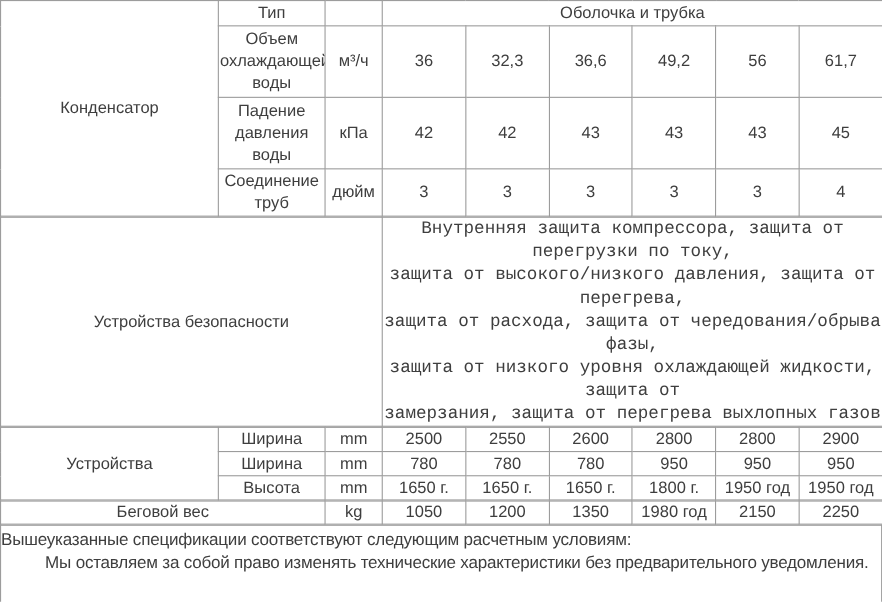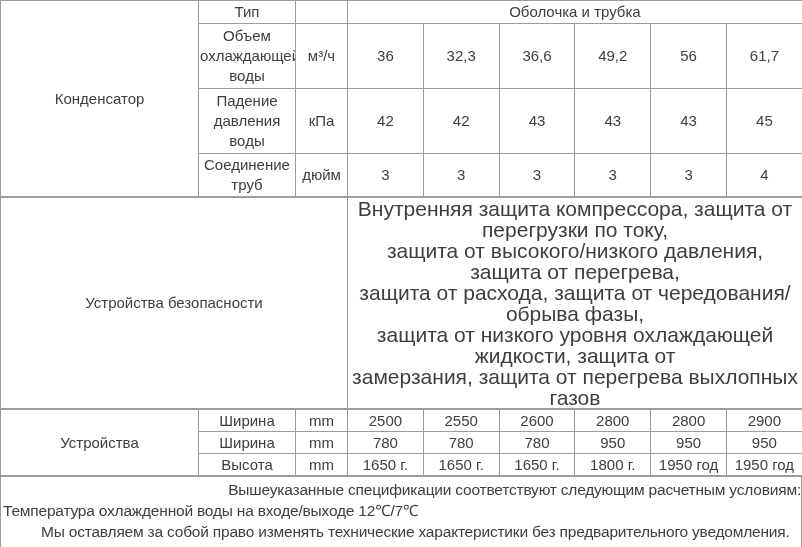--- a/index.html
+++ b/index.html
@@ -34,34 +34,34 @@
   col.c-text  { width: 455px; }
   col.c-wlbl  { width: 295px; }
 
   tr.r-type   { height: 23px; }
   tr.r-tall   { height: 65px; }
   tr.r-pipe   { height: 43px; }
   tr.r-safety { height: 107px; }
   tr.r-meas   { height: 22px; }
   tr.r-weight { height: 21px; }
 
-  .safety-cell div { line-height: 21px; font-size: 21px; }
+  .safety-cell div { line-height: 21px; font-size: 16px; font-family: Liberation Mono, monospace; }
 
   .notes {
     border-left: 1px solid #9c9c9c;
     border-right: 1px solid #9c9c9c;
     border-top: 1px solid #9c9c9c;
     height: 126px;
     font-size: 15.5px;
     line-height: 21px;
     letter-spacing: -0.2px;
     padding-top: 2px;
   }
   .notes div { white-space: nowrap; overflow: hidden; }
-  .notes .n-center { text-align: right; }
+  .notes .n-center { text-align: left; }
   .notes .n-left   { padding-left: 2px; }
   .notes .n-indent { padding-left: 40px; }
 </style>
 </head>
 <body>
 
 <div class="doc">
 
   <table>
     <colgroup>
@@ -175,20 +175,43 @@
       <td>1650 г.</td>
       <td>1650 г.</td>
       <td>1800 г.</td>
       <td>1950 год</td>
       <td>1950 год</td>
     </tr>
   </tbody>
     </table>
 
 
+  <table>
+    <colgroup>
+      <col class="c-wlbl">
+        <col class="c-unit">
+      <col class="c-val">
+        <col class="c-val">
+        <col class="c-val">
+      <col class="c-val">
+        <col class="c-val">
+        <col class="c-val">
+    </colgroup>
+    <tbody>
+        <tr class="r-weight">
+      <td>Беговой вес</td>
+      <td>kg</td>
+      <td>1050</td>
+      <td>1200</td>
+      <td>1350</td>
+      <td>1980 год</td>
+      <td>2150</td>
+      <td>2250</td>
+    </tr>
+  </tbody>
+    </table>
 
   <div class="notes">
     <div class="n-center">Вышеуказанные спецификации соответствуют следующим расчетным условиям:</div>
-    <div class="n-left">Температура охлажденной воды на входе/выходе 12℃/7℃</div>
     <div class="n-indent">Мы оставляем за собой право изменять технические характеристики без предварительного уведомления.</div>
   </div>
 
 </div>
 
 </body></html>

